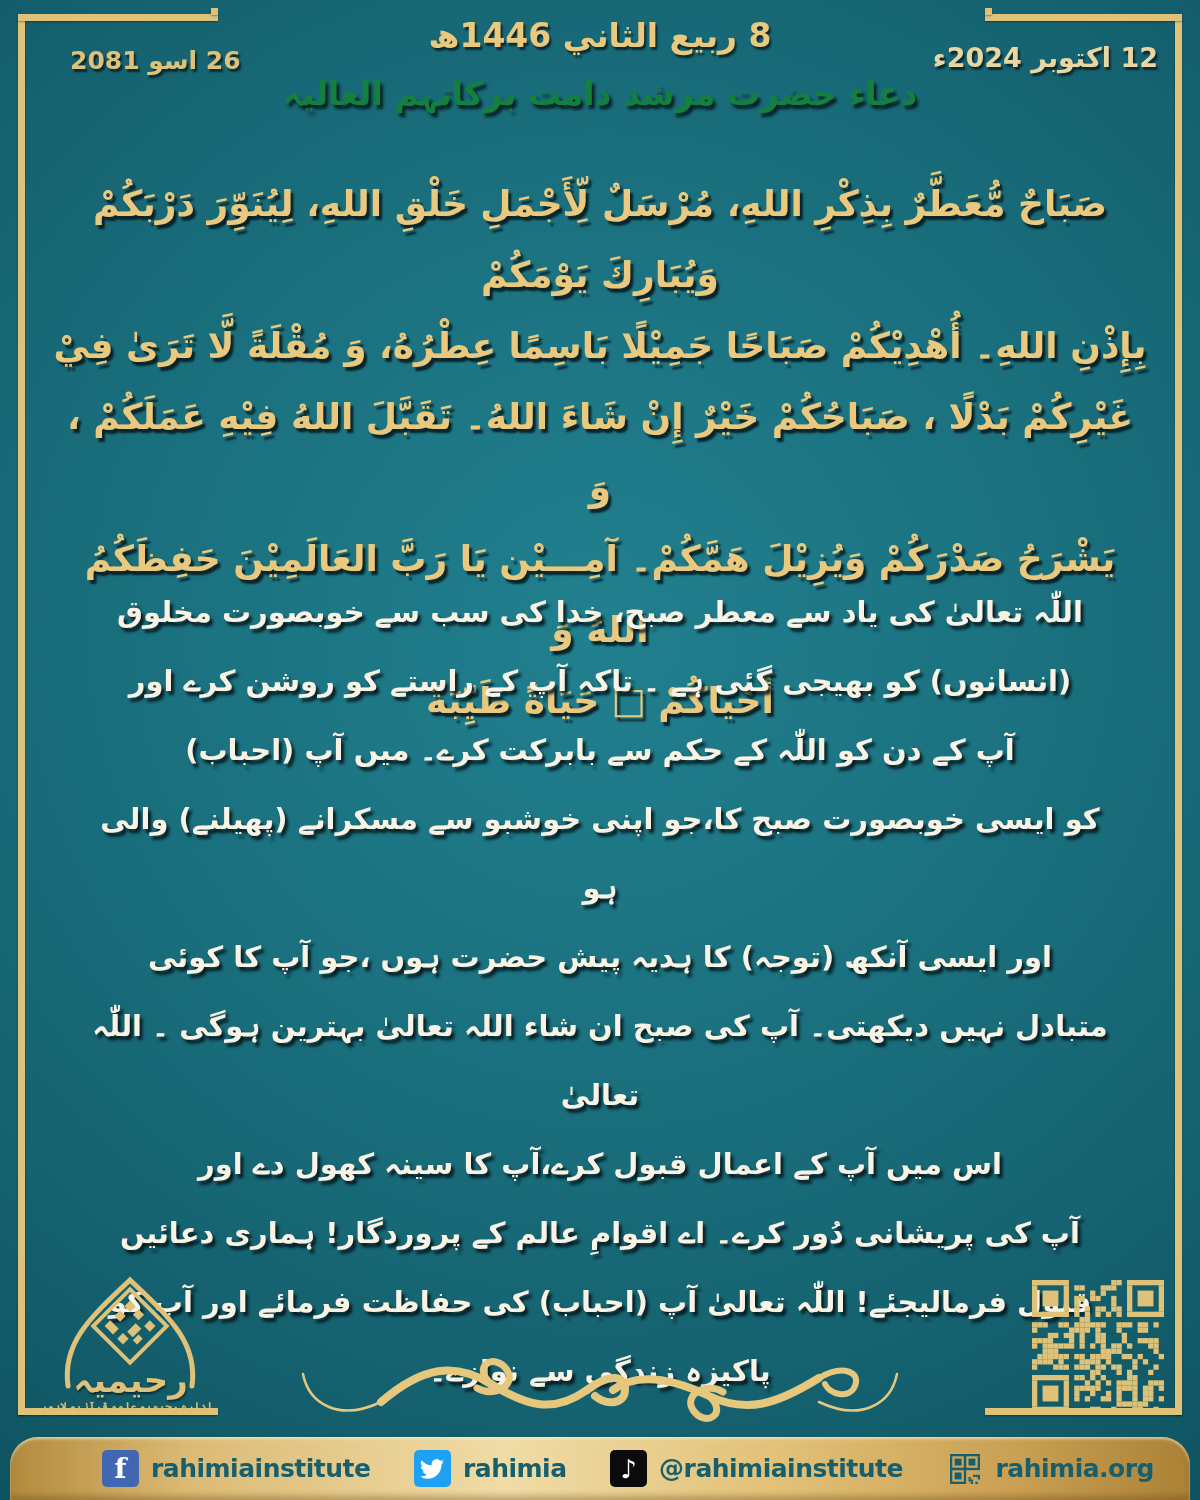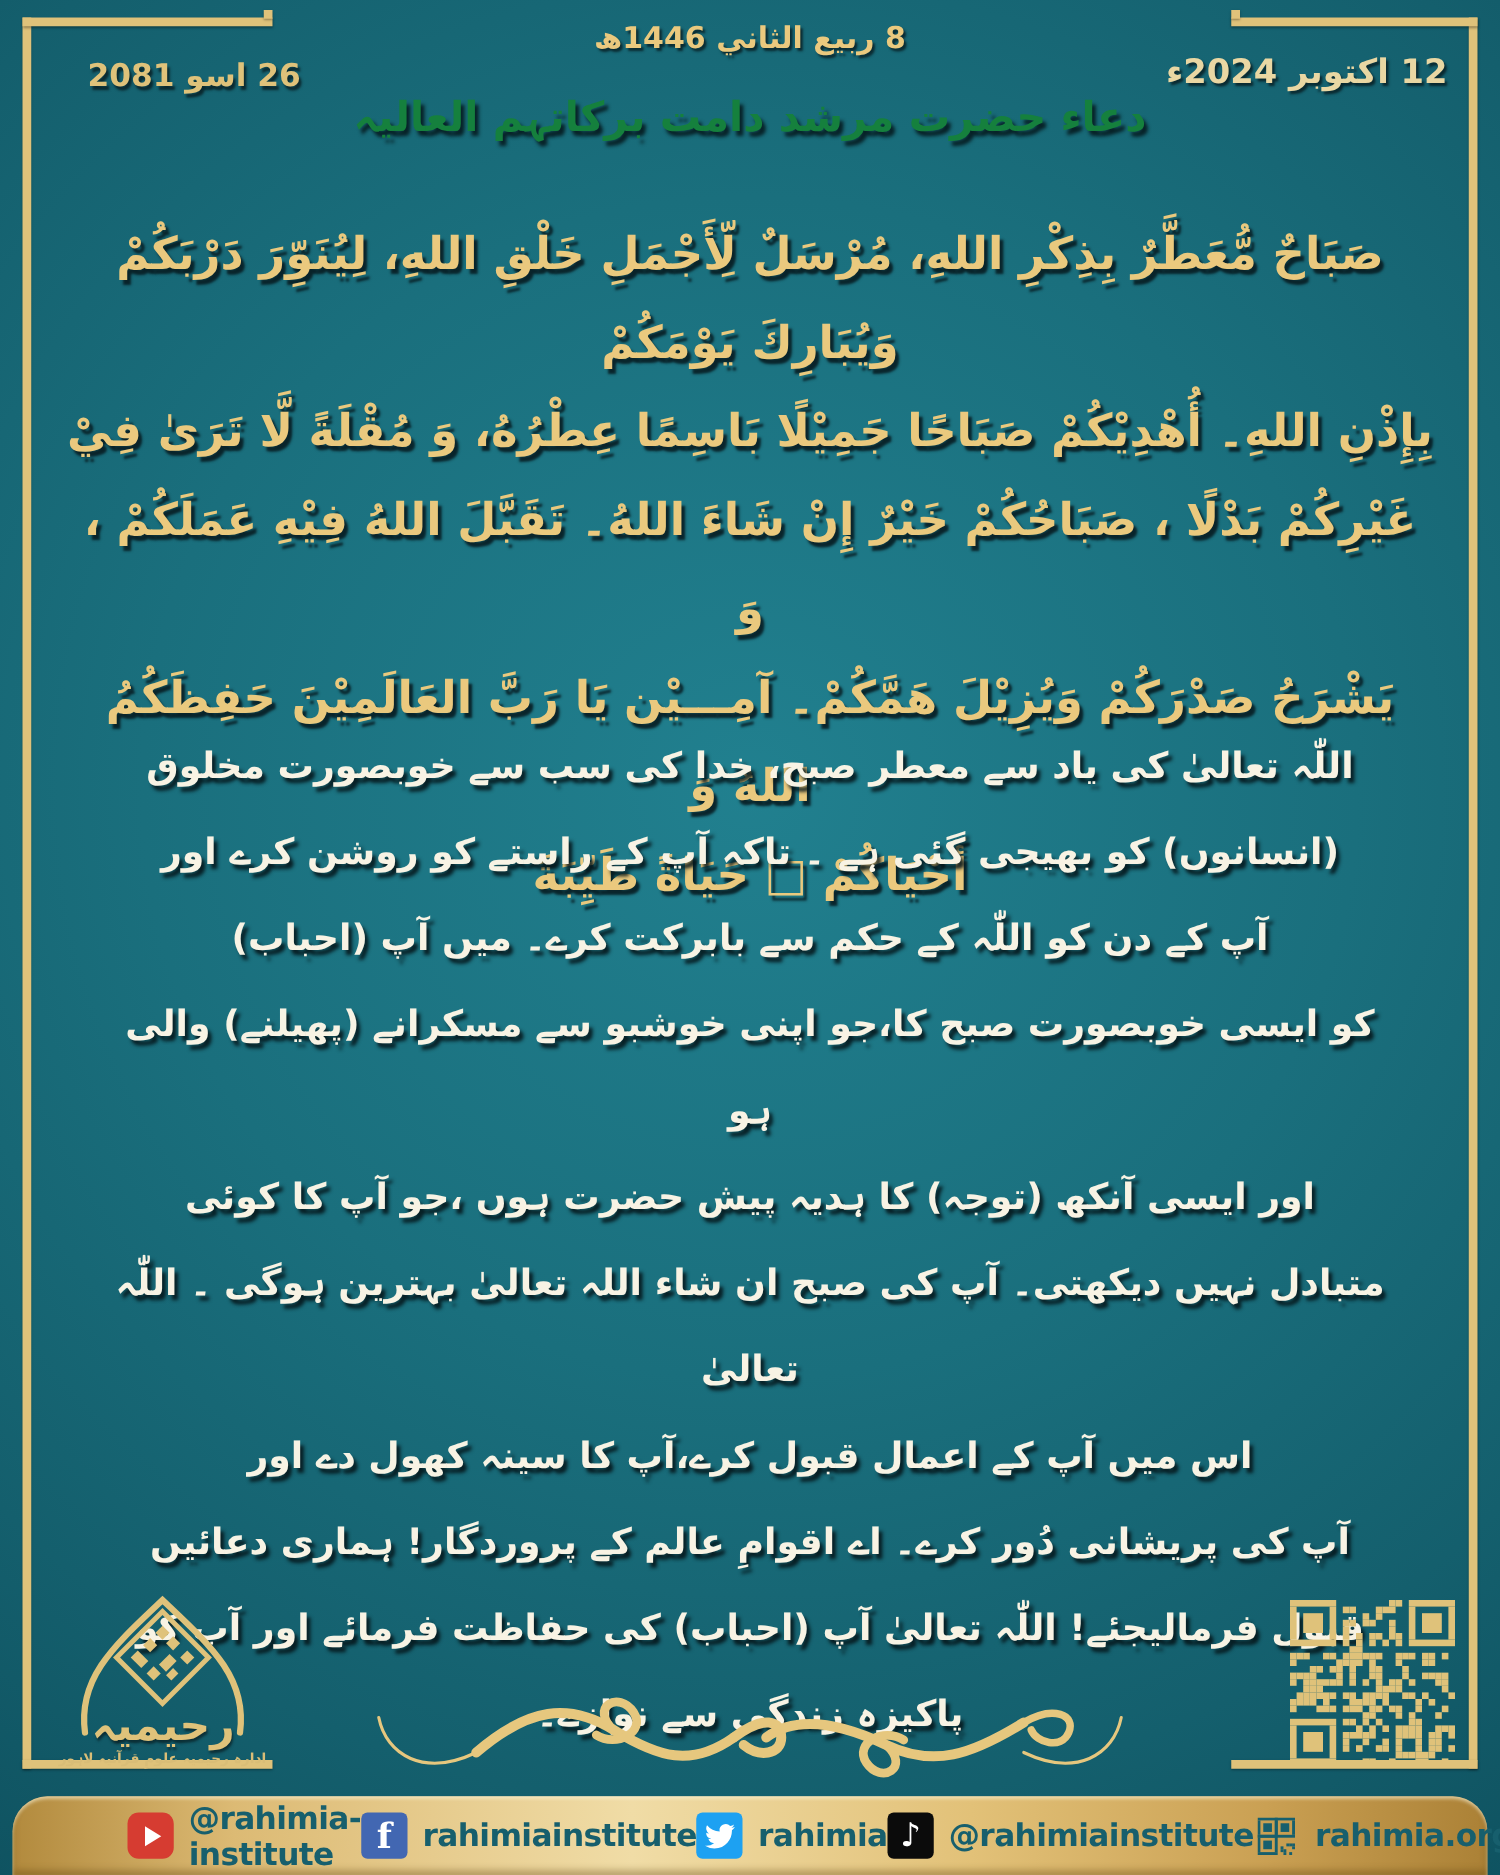--- a/index.html
+++ b/index.html
@@ -8,21 +8,21 @@
     font-family:"DejaVu Sans", sans-serif;
     background:radial-gradient(ellipse 90% 70% at 50% 42%, #21808f 0%, #1a6f7d 45%, #145f6d 78%, #0f5361 100%);
   }
   :root{
     --gold:#dfc27a; --arabic-gold:#eac97e; --urdu-white:#f8f3e4;
     --footer-teal:#175f6d; --pale-gold:#e9d7a3;
   }
   .frame{position:absolute;background:var(--gold);box-shadow:0 1px 2px rgba(0,0,0,.35);}
   
   .hijri{position:absolute;top:16px;left:0;width:1200px;text-align:center;
-    color:var(--arabic-gold);font-size:24px;font-weight:bold;direction:rtl;
+    color:var(--arabic-gold);font-size:33px;font-weight:bold;direction:rtl;
     text-shadow:2px 3px 2px rgba(8,30,35,.85);}
   .greg{position:absolute;top:42px;right:42px;color:var(--pale-gold);font-size:27px;font-weight:bold;
     direction:rtl;text-shadow:2px 3px 2px rgba(8,30,35,.85);}
   .desi{position:absolute;top:46px;left:70px;color:var(--gold);font-size:25px;font-weight:bold;
     direction:rtl;text-shadow:2px 3px 2px rgba(8,30,35,.85);}
   .main-title{position:absolute;top:74px;left:0;width:1200px;text-align:center;color:#15803d;
     font-size:33px;font-weight:bold;direction:rtl;text-shadow:3px 4px 3px rgba(6,25,30,.9);}
   
   .arabic-block{position:absolute;top:168px;left:50px;width:1100px;text-align:center;direction:rtl;}
   .arabic-block .line{color:var(--arabic-gold);font-size:36px;font-weight:bold;line-height:71px;
@@ -30,21 +30,21 @@
   
   .urdu-block{position:absolute;top:578px;left:90px;width:1020px;text-align:center;direction:rtl;}
   .urdu-block .line{color:var(--urdu-white);font-size:29px;font-weight:bold;line-height:69px;
     text-shadow:3px 4px 3px rgba(6,22,27,.9);}
   
   .logo{position:absolute;left:48px;top:1268px;width:165px;height:150px;}
   .logo svg{position:absolute;left:0;top:0;}
   .logo .logo-name{position:absolute;left:0;top:92px;width:165px;text-align:center;direction:rtl;
     color:var(--gold);font-size:34px;font-weight:bold;text-shadow:1px 2px 2px rgba(8,28,33,.7);}
   .logo .logo-sub{position:absolute;left:0;top:132px;width:165px;text-align:left;direction:rtl;
-    color:#d9bd77;font-size:11px;font-weight:bold;white-space:nowrap;}
+    color:#d9bd77;font-size:11px;font-weight:bold;white-space:nowrap;font-family:Liberation Serif, serif;}
   
   .flourish{position:absolute;left:295px;top:1332px;}
   
   .qr{position:absolute;left:1032px;top:1280px;}
   
   .footer-bar{position:absolute;left:10px;top:1437px;width:1180px;height:63px;
     border-radius:28px 28px 0 0;
     background:linear-gradient(90deg,#b28a3d 0%,#dcba74 15%,#f0dca6 42%,#e2c178 65%,#caa053 85%,#ab8136 100%);
     box-shadow:inset 0 2px 3px rgba(255,248,220,.6), inset 0 -4px 6px rgba(90,60,10,.35);
     display:flex;align-items:center;justify-content:space-between;padding:0 36px 0 92px;box-sizing:border-box;}
@@ -342,26 +342,20 @@
     <rect x="11" y="24" width="1" height="1" fill="#dfc27a"></rect>
     <rect x="12" y="24" width="1" height="1" fill="#dfc27a"></rect>
     <rect x="15" y="24" width="1" height="1" fill="#dfc27a"></rect>
     <rect x="19" y="24" width="1" height="1" fill="#dfc27a"></rect>
     <rect x="20" y="24" width="1" height="1" fill="#dfc27a"></rect>
     <rect x="23" y="24" width="1" height="1" fill="#dfc27a"></rect>
   </svg>
 
 <div class="footer-bar">
   <div class="social">
-    <span class="icon yt">
-        <span class="play"></span>
-      </span>
-    <span class="label">@rahimia-institute</span>
-  </div>
-  <div class="social">
     <span class="icon fb">f</span>
     <span class="label">rahimiainstitute</span>
   </div>
   <div class="social">
     <span class="icon tw">
       <svg width="24" height="24" viewBox="0 0 24 24">
           <path fill="#fff" d="M23.95 4.57a10 10 0 0 1-2.82.77 4.96 4.96 0 0 0 2.16-2.72c-.95.56-2 .96-3.12 1.19a4.92 4.92 0 0 0-8.39 4.48A13.94 13.94 0 0 1 1.64 3.16a4.93 4.93 0 0 0 1.52 6.57 4.9 4.9 0 0 1-2.23-.61v.06a4.92 4.92 0 0 0 3.95 4.83 4.9 4.9 0 0 1-2.21.08 4.93 4.93 0 0 0 4.6 3.42A9.87 9.87 0 0 1 0 19.54a13.94 13.94 0 0 0 7.55 2.21c9.05 0 14-7.5 14-13.99v-.64a10 10 0 0 0 2.4-2.55z"></path>
         </svg>
     </span>
     <span class="label">rahimia</span>

